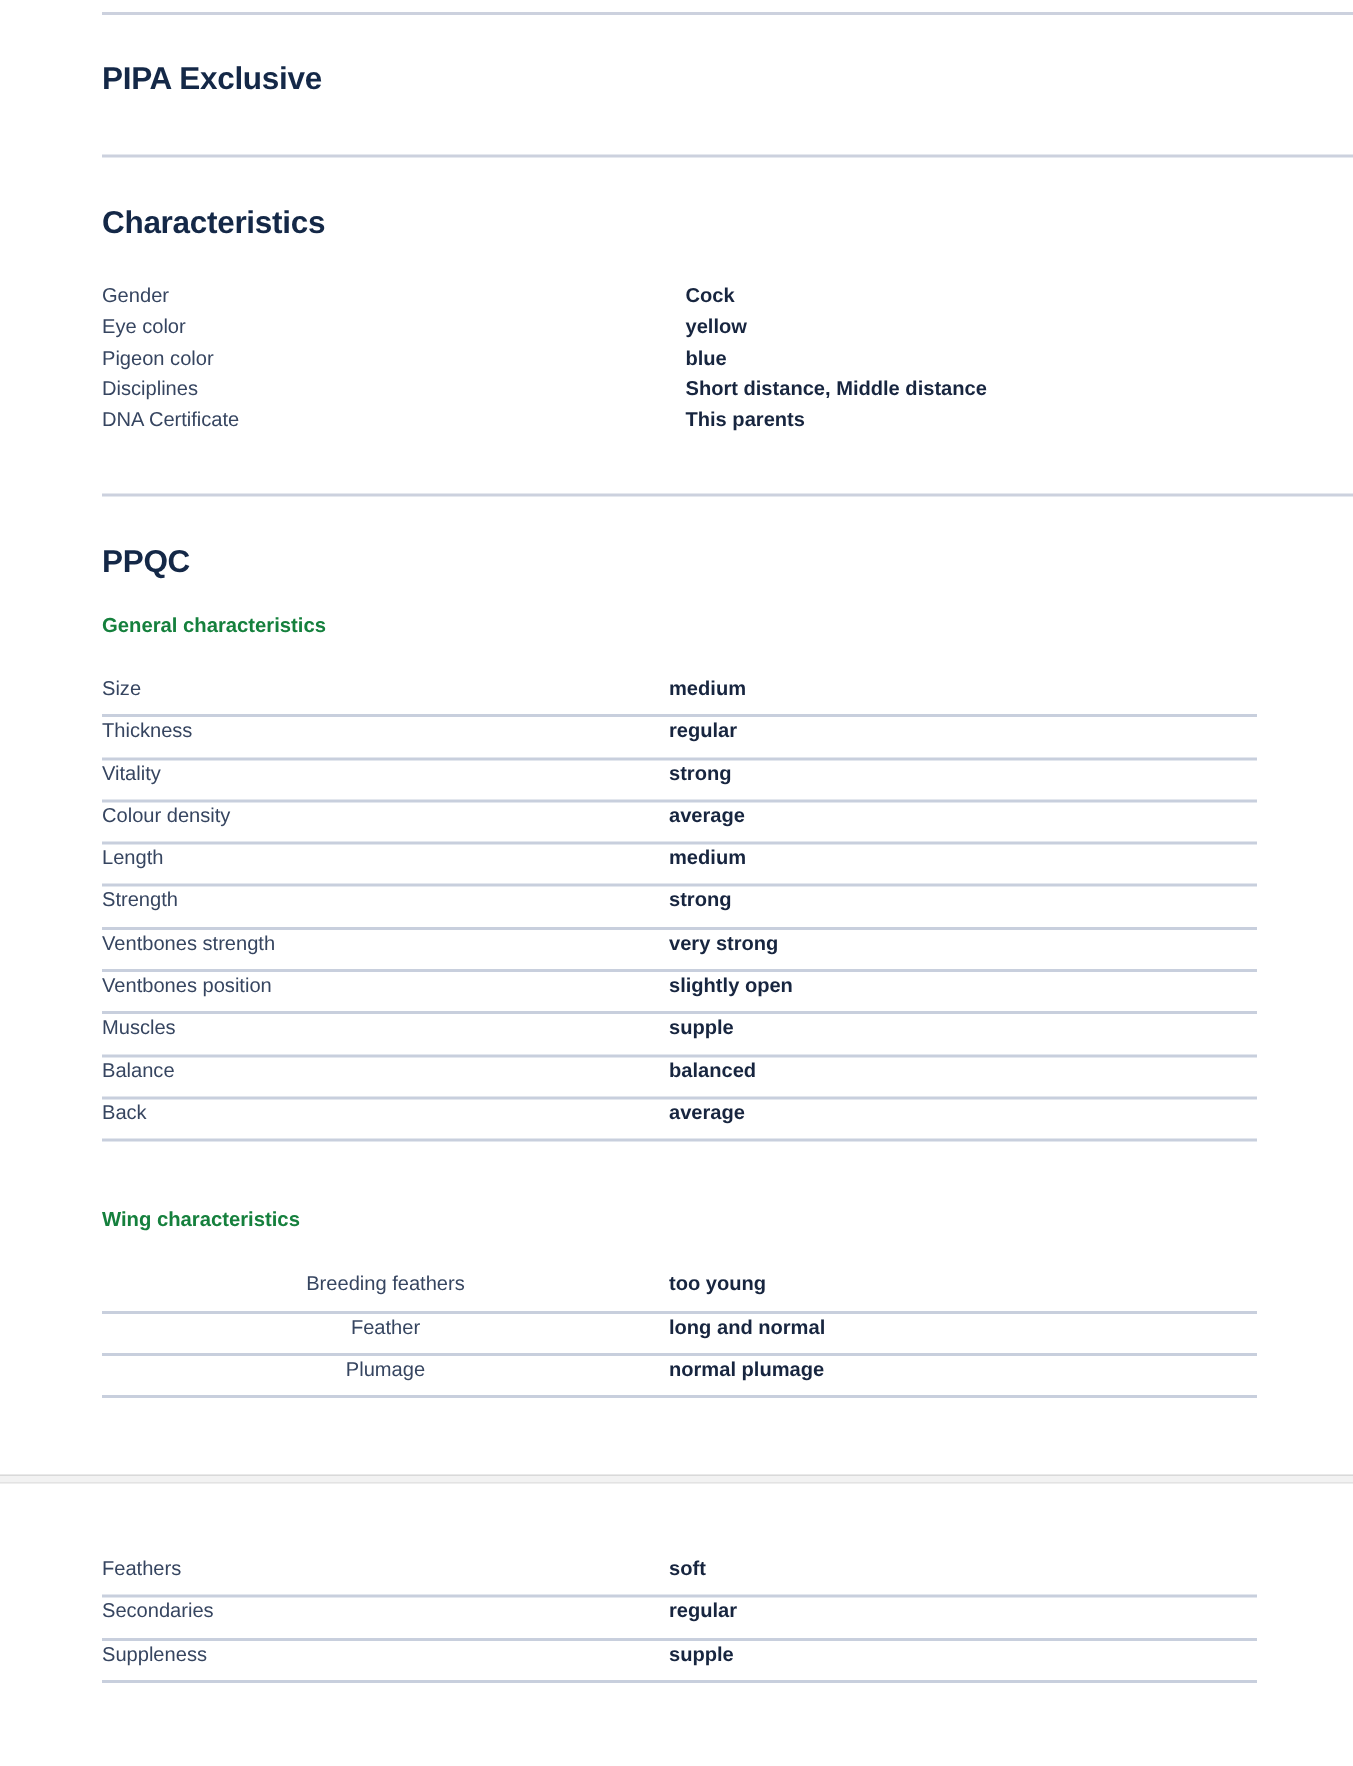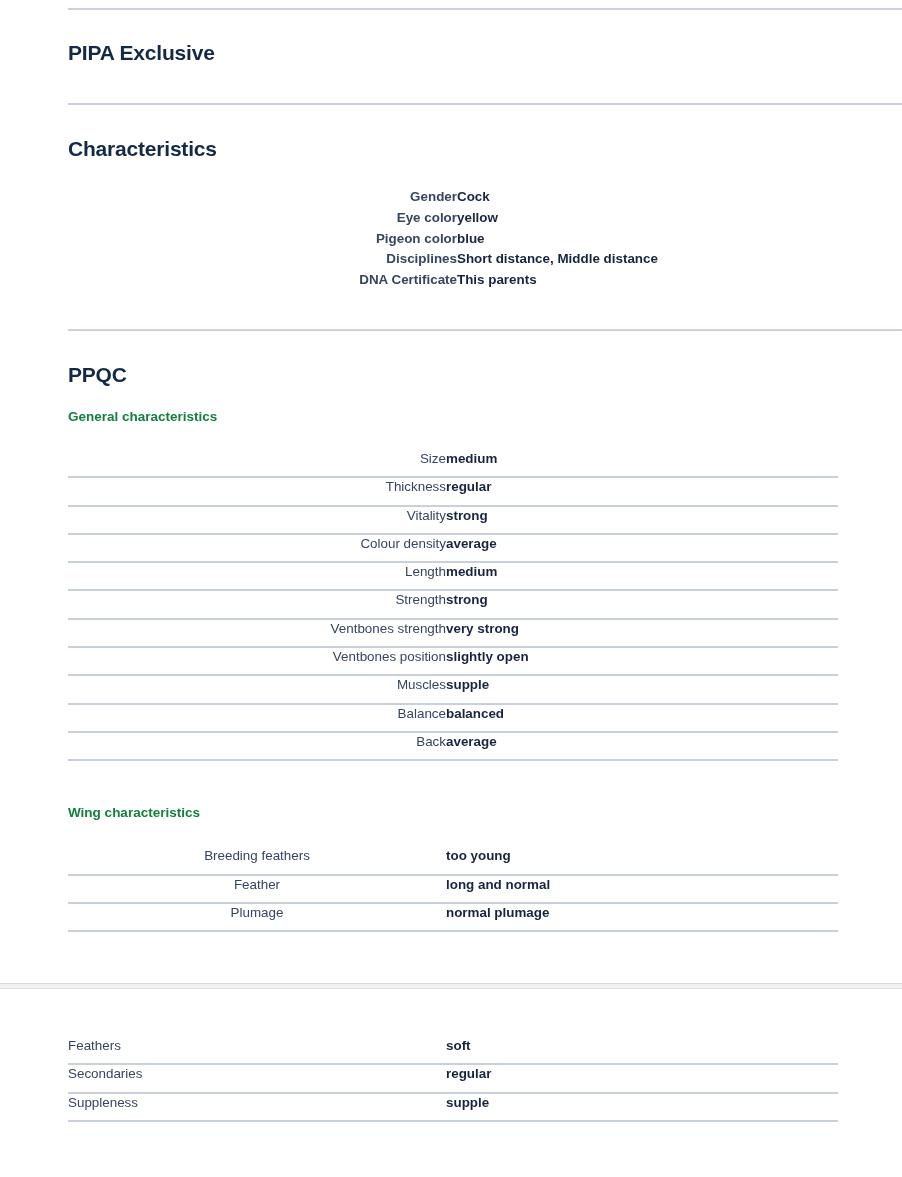--- a/index.html
+++ b/index.html
@@ -67,22 +67,21 @@
   .kv-list { margin: 0; }
   .kv-row {
     display: flex;
     font-size: 13.4px;
     line-height: 20.8px;
   }
   .kv-row .k {
     width: 389px;
     flex: 0 0 389px;
     color: #364560;
-    font-weight: 700;
-    text-align: right;
+    font-weight: 400;
   }
   .kv-row .v {
     color: #17253f;
     font-weight: 700;
   }
 
   
   .rtable { width: 770px; }
   .rrow {
     display: flex;
@@ -159,21 +158,21 @@
 
   <div class="wrap" style="margin-top:38px;">
     <div class="rule"></div>
   </div>
 
   <section class="wrap" style="padding-top:31px;">
     <h2 class="h2">PPQC</h2>
 
     <h3 class="h3" style="margin-top:20px;">General characteristics</h3>
 
-    <div class="rtable" style="margin-top:24px;text-align:right;">
+    <div class="rtable" style="margin-top:24px;">
       <div class="rrow">
         <span class="k">Size</span>
         <span class="v">medium</span>
       </div>
       <div class="rrow">
         <span class="k">Thickness</span>
         <span class="v">regular</span>
       </div>
       <div class="rrow">
         <span class="k">Vitality</span>

